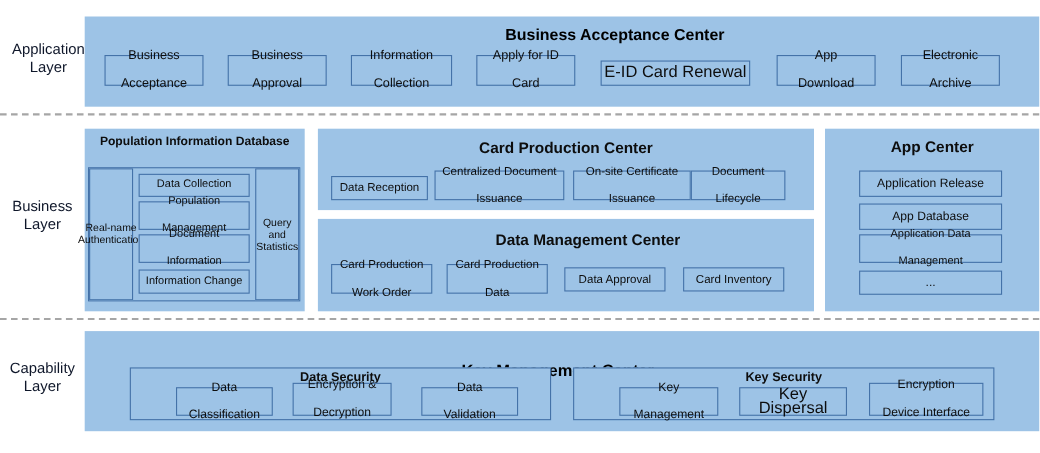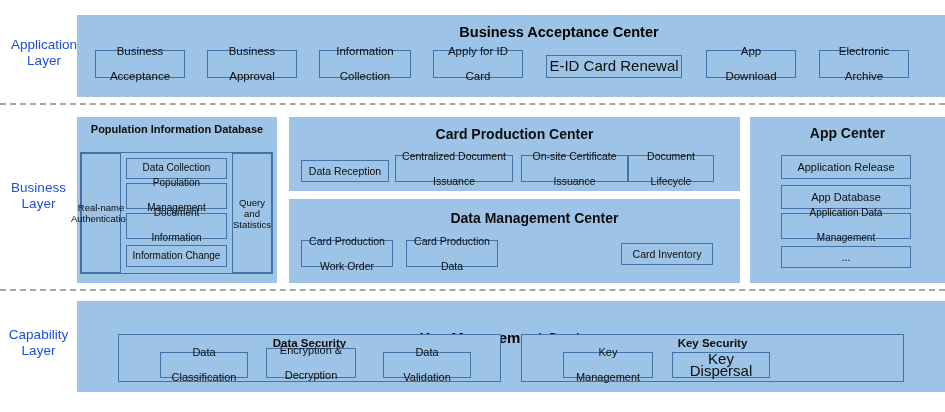--- a/index.html
+++ b/index.html
@@ -1,21 +1,21 @@
 <!DOCTYPE html>
 <html><head>
 <meta charset="utf-8">
 <style>
   html,body{margin:0;padding:0;background:#ffffff;}
   body{width:945px;height:412px;overflow:hidden;
        font-family:"Liberation Sans","DejaVu Sans",sans-serif;}
   #root{position:relative;width:945px;height:412px;}
 
   .layer-label{
-    position:absolute;color:#1d4ed8;font-size:13.5px;line-height:16px;
+    position:absolute;color:#0f172a;font-size:13.5px;line-height:16px;
     text-align:center;font-weight:400;white-space:nowrap;overflow:hidden;
   }
 
   .band{position:absolute;background:#9DC3E6;}
 
   .divider{position:absolute;left:0;width:945px;height:0;
     border-top:2px dashed #a6a6a6;}
 
   .band-title{
     position:absolute;font-weight:bold;color:#000000;
@@ -149,20 +149,23 @@
   <div class="group-title" style="left:289px;top:210px;width:451px;font-size:14px;padding-left:20px;">Data Management Center</div>
 
   <div class="box" style="left:301px;top:240px;width:92px;height:27px;font-size:10.5px;">
     <span><span>Card Production</span><br>
           <span>Work Order</span></span>
   </div>
   <div class="box" style="left:406px;top:240px;width:92px;height:27px;font-size:10.5px;">
     <span><span>Card Production</span><br>
           <span>Data</span></span>
   </div>
+  <div class="box" style="left:513px;top:243px;width:92px;height:22px;font-size:10.5px;">
+    <span>Data Approval</span>
+  </div>
   <div class="box" style="left:621px;top:243px;width:92px;height:22px;font-size:10.5px;">
     <span>Card Inventory</span>
   </div>
 
   <div class="band" style="left:750px;top:117px;width:195px;height:166px;"></div>
   <div class="group-title" style="left:750px;top:125px;width:195px;font-size:14px;">App Center</div>
 
   <div class="box" style="left:781px;top:155px;width:130px;height:24px;font-size:11px;">
     <span>Application Release</span>
   </div>
@@ -207,14 +210,18 @@
   <div class="group" style="left:521px;top:334px;width:383px;height:48px;"></div>
   <div class="sub-title" style="left:521px;top:337px;width:383px;">Key Security</div>
 
   <div class="box" style="left:563px;top:352px;width:90px;height:26px;font-size:11px;">
     <span><span>Key</span><br>
           <span>Management</span></span>
   </div>
   <div class="box" style="left:672px;top:352px;width:98px;height:26px;font-size:15px;">
     <span>Key Dispersal</span>
   </div>
+  <div class="box" style="left:790px;top:348px;width:104px;height:30px;font-size:11px;">
+    <span><span>Encryption</span><br>
+          <span>Device Interface</span></span>
+  </div>
 
 </div>
 
 </body></html>

